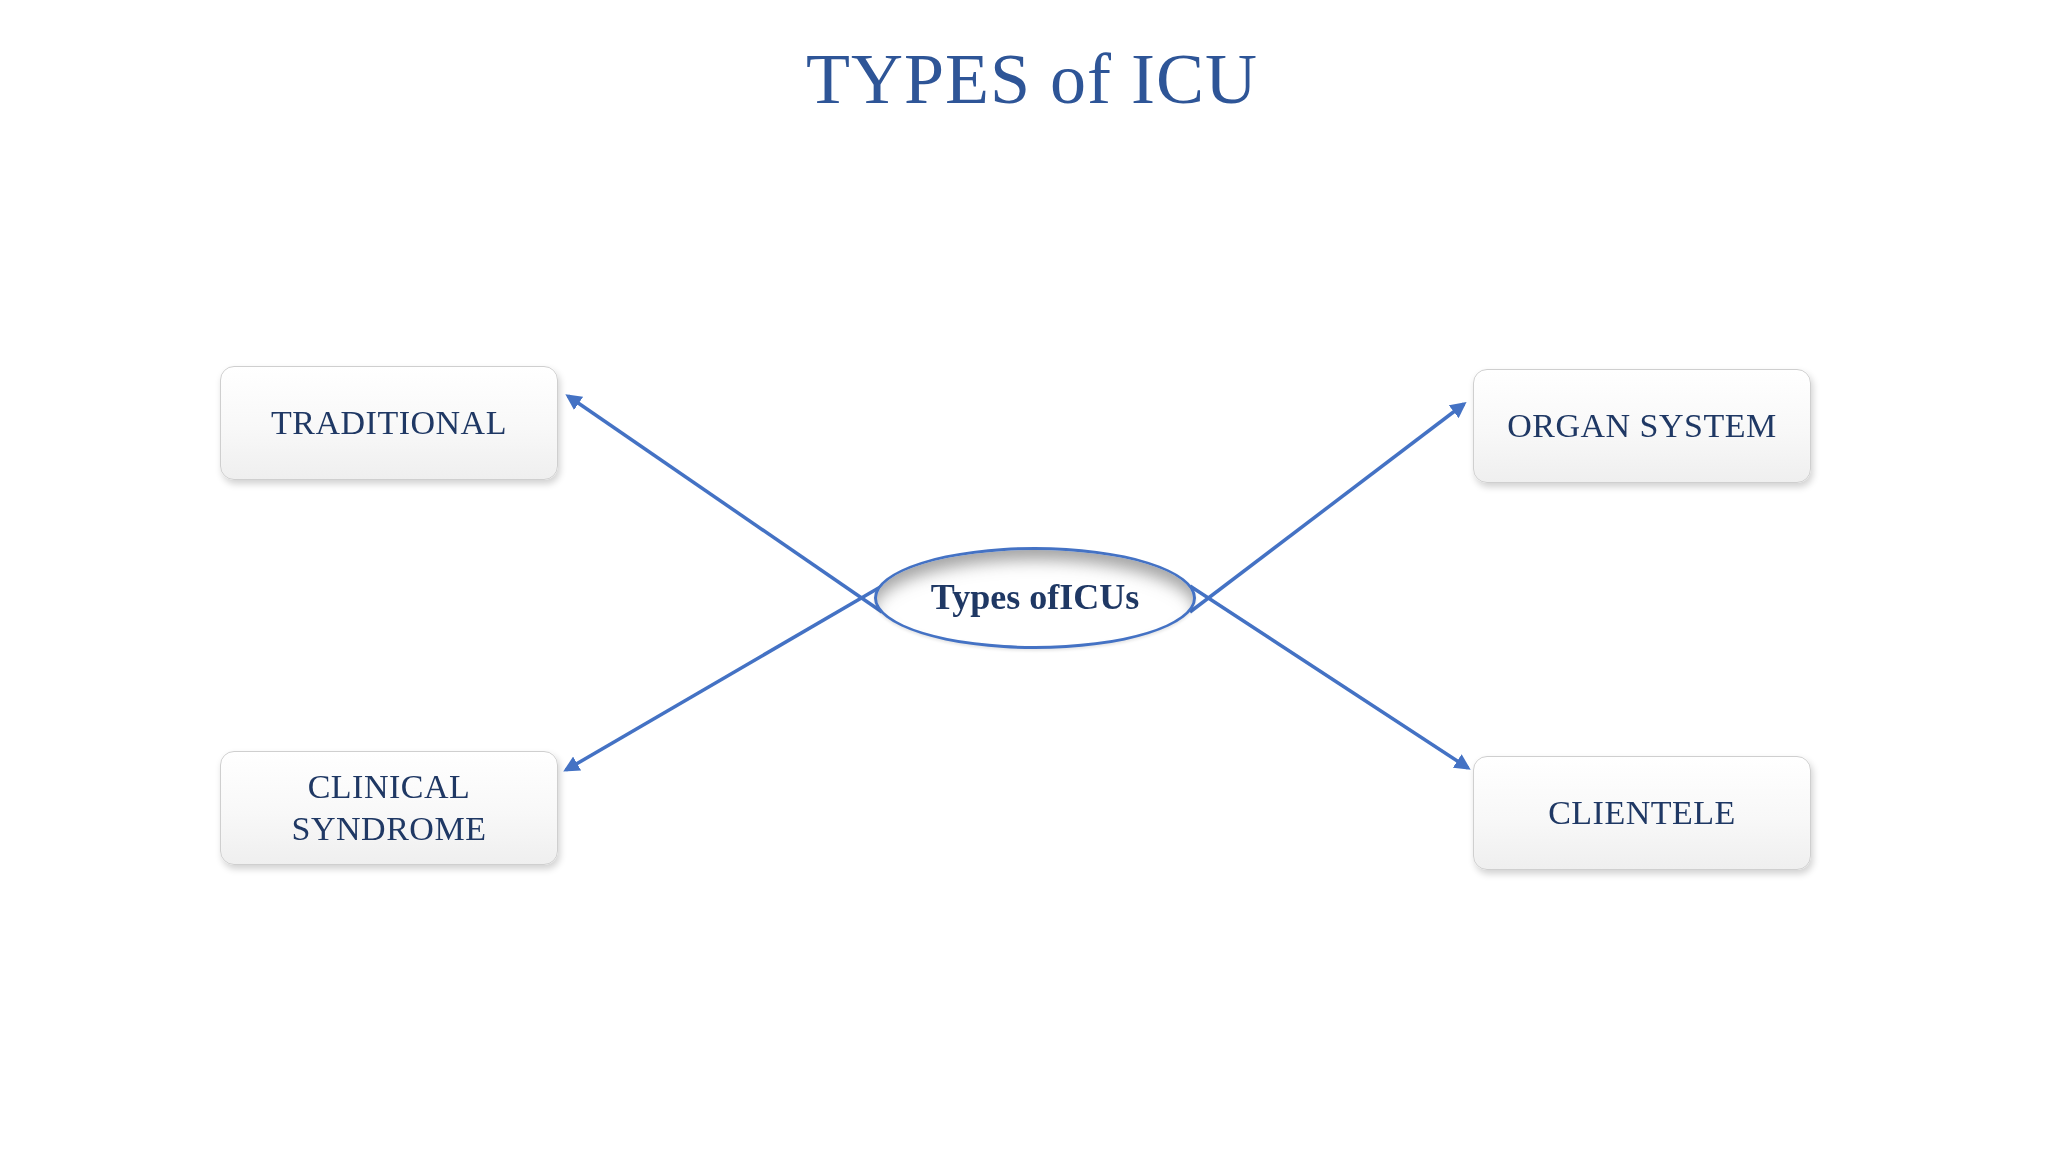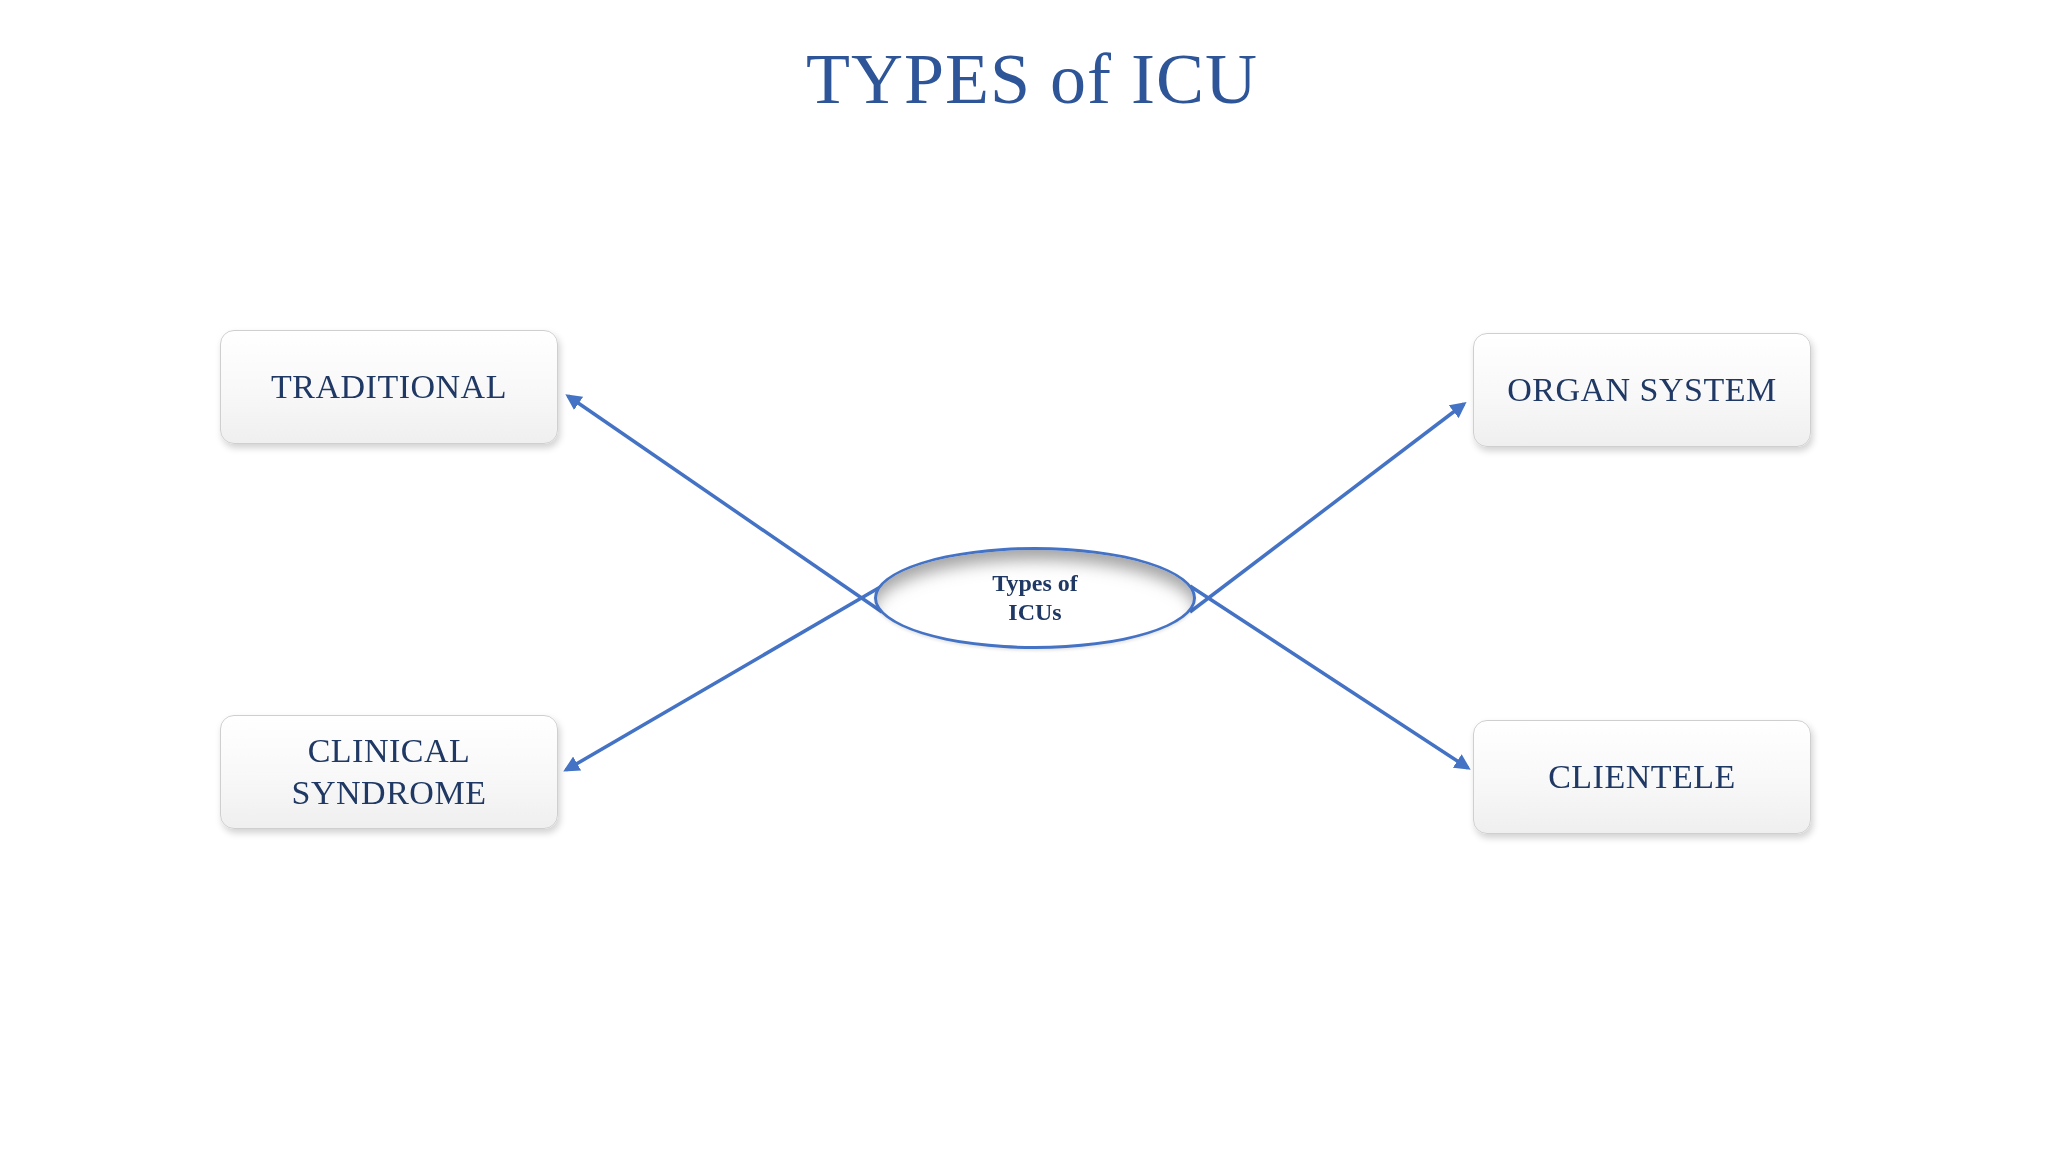--- a/index.html
+++ b/index.html
@@ -37,44 +37,44 @@
     display: flex;
     align-items: center;
     justify-content: center;
     text-align: center;
     color: #1F3864;
     font-size: 34px;
     line-height: 1.25;
     letter-spacing: 0.5px;
     padding: 4px 12px;
     box-sizing: border-box;
+    margin-top: 36px;
   }
   #node-traditional { left: 220px; top: 330px; }
   #node-organ-system { left: 1473px; top: 333px; }
   #node-clinical-syndrome { left: 220px; top: 715px; }
   #node-clientele { left: 1473px; top: 720px; }
 
   .center-ellipse {
     position: absolute;
     left: 874px;
     top: 547px;
     width: 322px;
     height: 102px;
     border-radius: 50%;
     border: 3px solid #4472C4;
     background: #ffffff;
     box-shadow: inset 0 14px 16px -4px rgba(90,90,90,0.55),
                 0 2px 3px rgba(0,0,0,0.10);
     display: flex;
-    flex-direction: column;
     align-items: center;
     justify-content: center;
     color: #1F3864;
     font-weight: bold;
-    font-size: 24px;
+    font-size: 36px;
     line-height: 1.2;
     box-sizing: border-box;
     z-index: 2;
   }
   .connector-layer {
     position: absolute;
     left: 0;
     top: 0;
     width: 2048px;
     height: 1152px;

